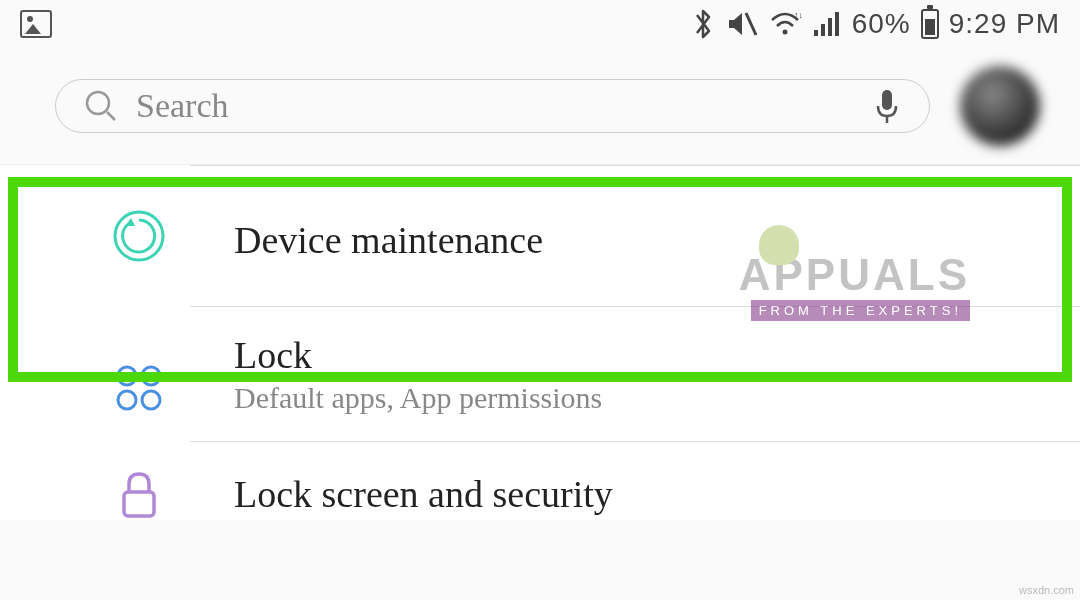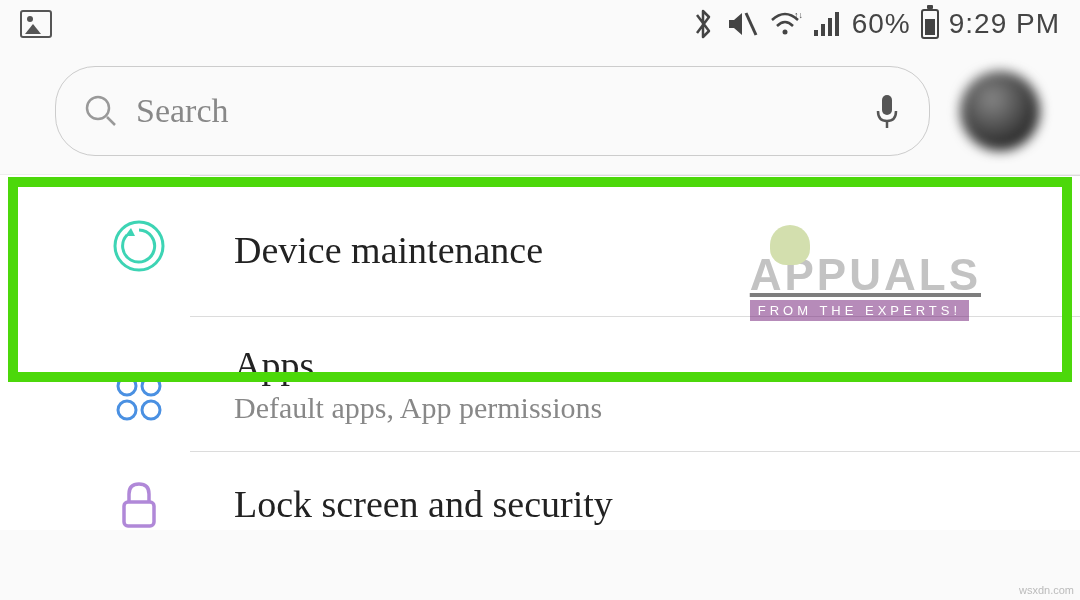--- a/index.html
+++ b/index.html
@@ -34,21 +34,21 @@
     
     .search-row {
       display: flex;
       align-items: center;
       padding: 18px 40px 18px 55px;
       gap: 30px;
       background: #fafafa;
     }
     .search-bar {
       flex: 1;
-      height: 90px;
+      height: 54px;
       border: 1.5px solid #ccc;
       border-radius: 40px;
       display: flex;
       align-items: center;
       padding: 0 28px;
       background: #fafafa;
     }
     .search-icon { margin-right: 18px; }
     .search-placeholder { font-size: 34px; color: #888; flex: 1; font-family: 'Comic Sans MS', cursive; }
     .mic-icon { margin-left: auto; }
@@ -75,27 +75,26 @@
       position: absolute;
       border: 10px solid #4cd80a;
       left: 8px; right: 8px;
       top: 177px;
       height: 205px;
       pointer-events: none;
       z-index: 10;
     }
     .watermark {
       position: absolute;
-      right: 99px;
+      right: 110px;
       top: 250px;
       opacity: 0.5;
       font-family: Arial, sans-serif;
-      text-align: left;
+      text-align: right;
       pointer-events: none;
-      text-decoration: underline;
     }
     .watermark-title { font-size: 44px; font-weight: 900; color: #888; letter-spacing: 3px; }
     .watermark-sub { font-size: 13px; letter-spacing: 4px; color: #fff; background: #701a75; padding: 3px 8px; display: inline-block; }
     .watermark-char { position: absolute; left: 20px; top: -25px; width: 40px; height: 40px; background: #a8c060; border-radius: 50% 50% 40% 40%; }
     .corner-credit {
       position: absolute; right: 6px; bottom: 4px;
       font-size: 11px; color: #bbb; font-family: Arial, sans-serif; text-align: right;
     }
     .maintenance-icon circle.outer { stroke: #3dd4b4; stroke-width: 3; fill: none; }
     .maintenance-icon .arrow { stroke: #3dd4b4; stroke-width: 3; fill: none; }
@@ -169,21 +168,21 @@
   <div class="list-item">
     <div class="item-icon-wrap">
       <svg class="apps-icon" width="54" height="54">
         <circle cx="15" cy="15" r="9"></circle>
           <circle cx="39" cy="15" r="9"></circle>
         <circle cx="15" cy="39" r="9"></circle>
           <circle cx="39" cy="39" r="9"></circle>
       </svg>
     </div>
     <div class="item-text">
-      <div class="item-title">Apps</div>
+      <div class="item-title">Lock</div>
       <div class="item-subtitle">Default apps, App permissions</div>
     </div>
   </div>
   <hr class="divider">
   <div class="list-item" style="padding-bottom:0;">
     <div class="item-icon-wrap">
       <svg class="lock-icon" width="48" height="52">
         <path d="M14 24 L14 16 Q14 6 24 6 Q34 6 34 16 L34 24"></path>
         <rect x="9" y="24" width="30" height="24" rx="4"></rect>
       </svg>

